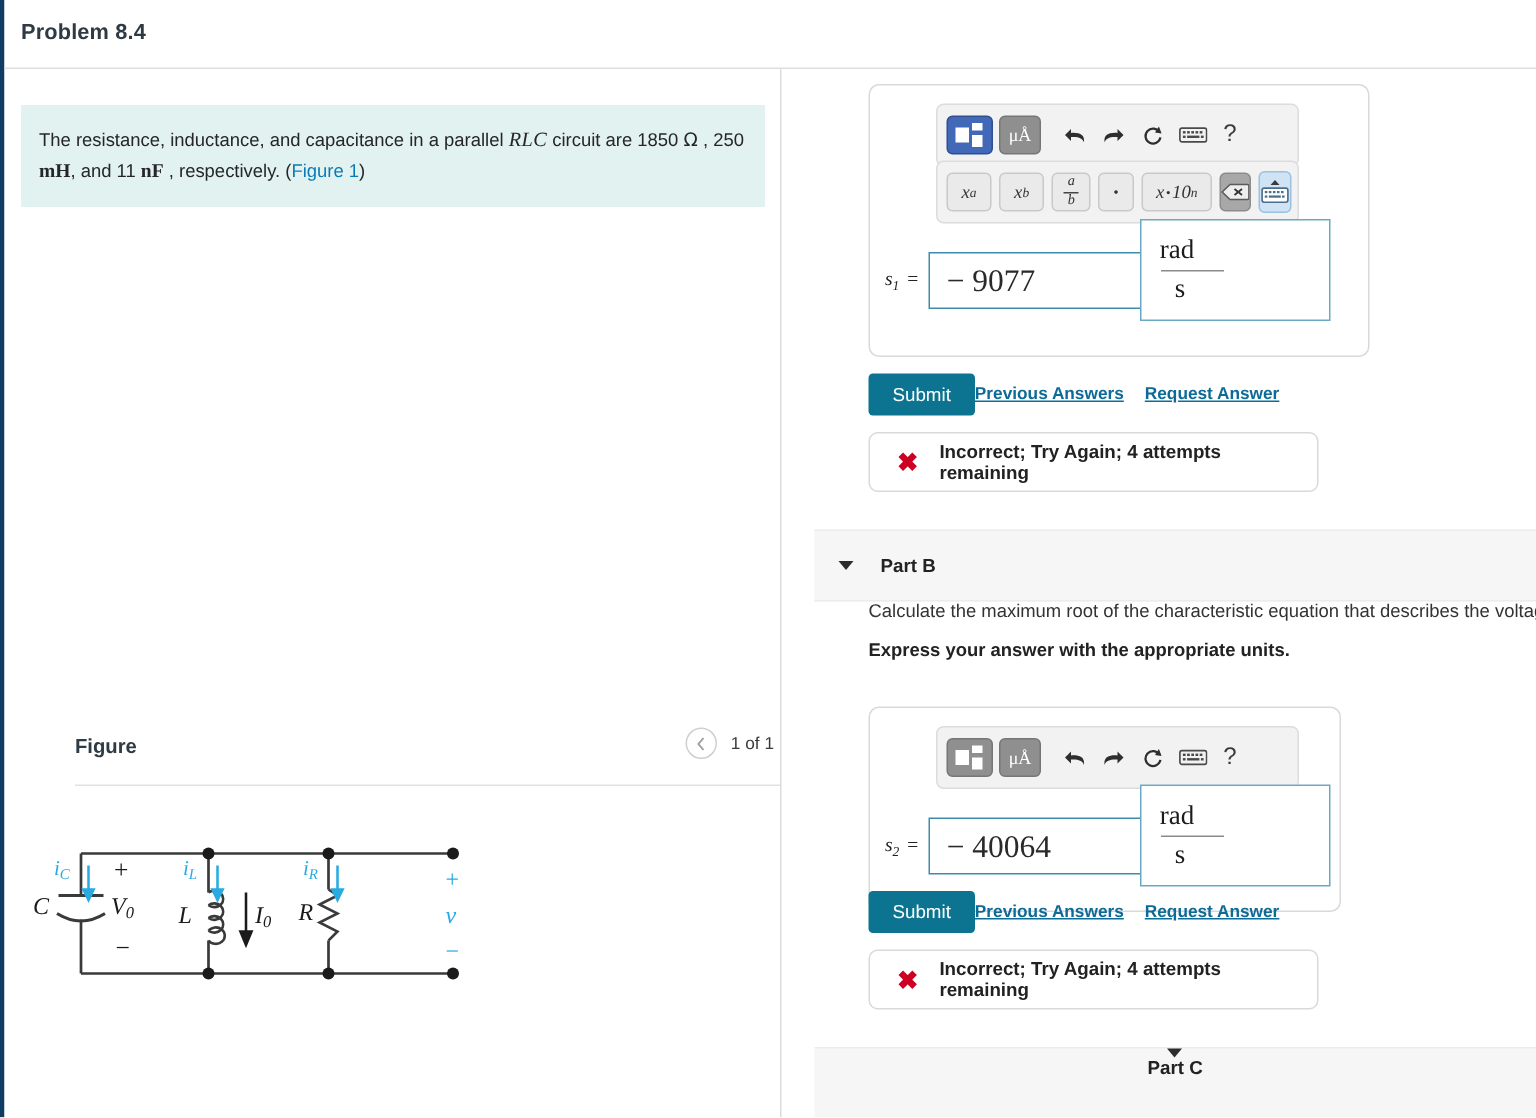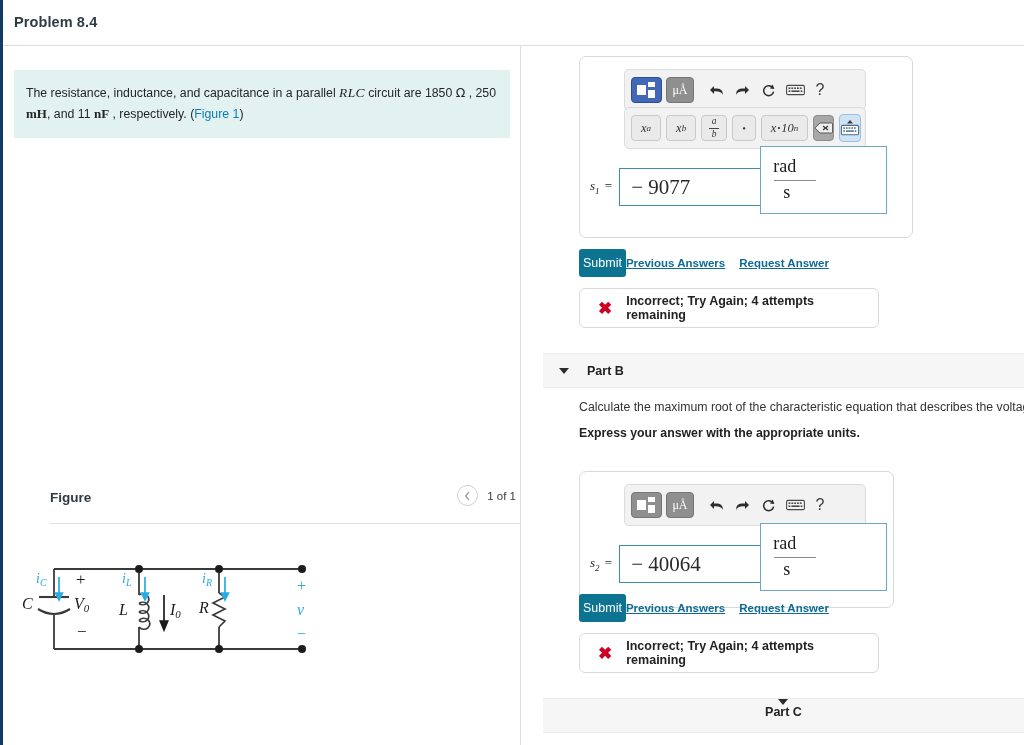--- a/index.html
+++ b/index.html
@@ -198,21 +198,21 @@
     font-family: "Liberation Serif", serif;
     font-size: 18px; color: #1c1c1c; line-height: 1.1;
     padding-left: 10px;
   }
 
   
   .submit-row { position: absolute; display: flex; align-items: center; }
   .btn-submit {
     background: #0c7490; color: #fff;
     border: none; border-radius: 3px;
-    padding: 7px 4px;
+    padding: 7px 16px;
     font-size: 12.5px;
     font-family: "Liberation Sans", sans-serif;
     cursor: pointer;
   }
   .link-ans {
     color: #0e6a96; font-size: 11.5px; font-weight: bold;
     text-decoration: underline; cursor: pointer;
   }
   .link-ans + .link-ans { margin-left: 14px; }
 
@@ -225,21 +225,21 @@
     display: flex; align-items: center;
     padding: 0 18px;
     height: 40px;
   }
   .xmark { color: #cc0022; font-size: 17px; font-weight: bold; margin-right: 14px; }
   .fb-text { font-size: 12.5px; font-weight: bold; color: #222; }
 
   
   .part-head {
     position: absolute;
-    height: 35px;
+    height: 48px;
     background: #f6f6f6;
     border-top: 1px solid #ececec;
     border-bottom: 1px solid #ececec;
     display: flex; align-items: center; text-align: center;
   }
   .caret {
     width: 0; height: 0;
     border-left: 5.5px solid transparent;
     border-right: 5.5px solid transparent;
     border-top: 6.5px solid #2c2c2c;

